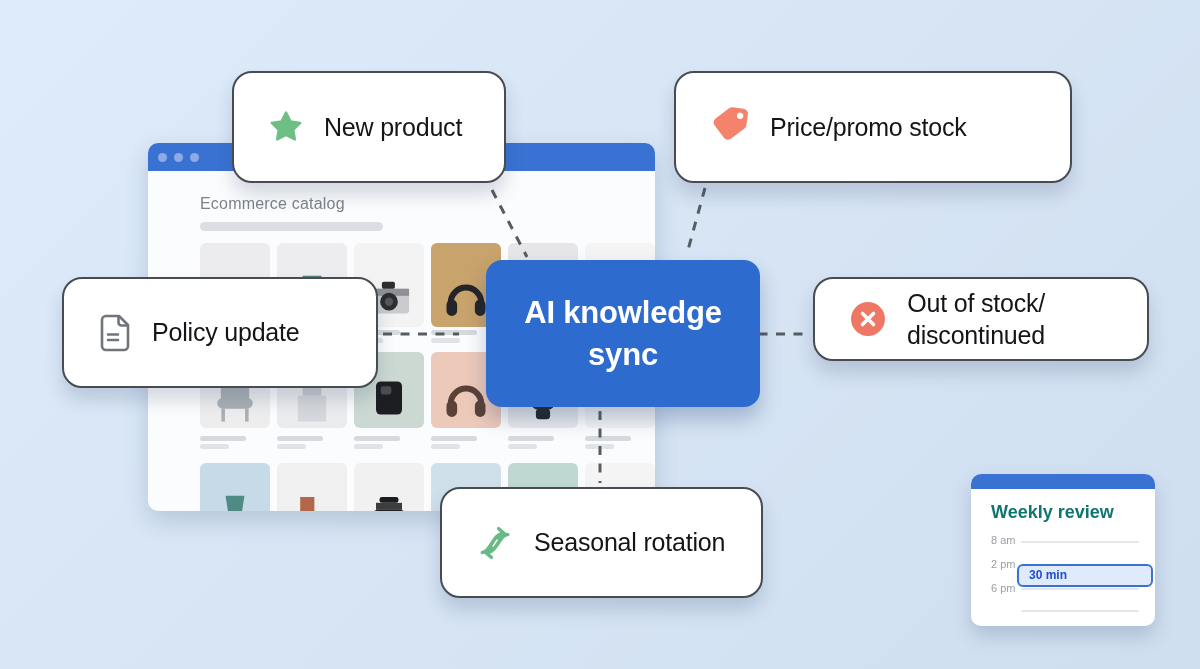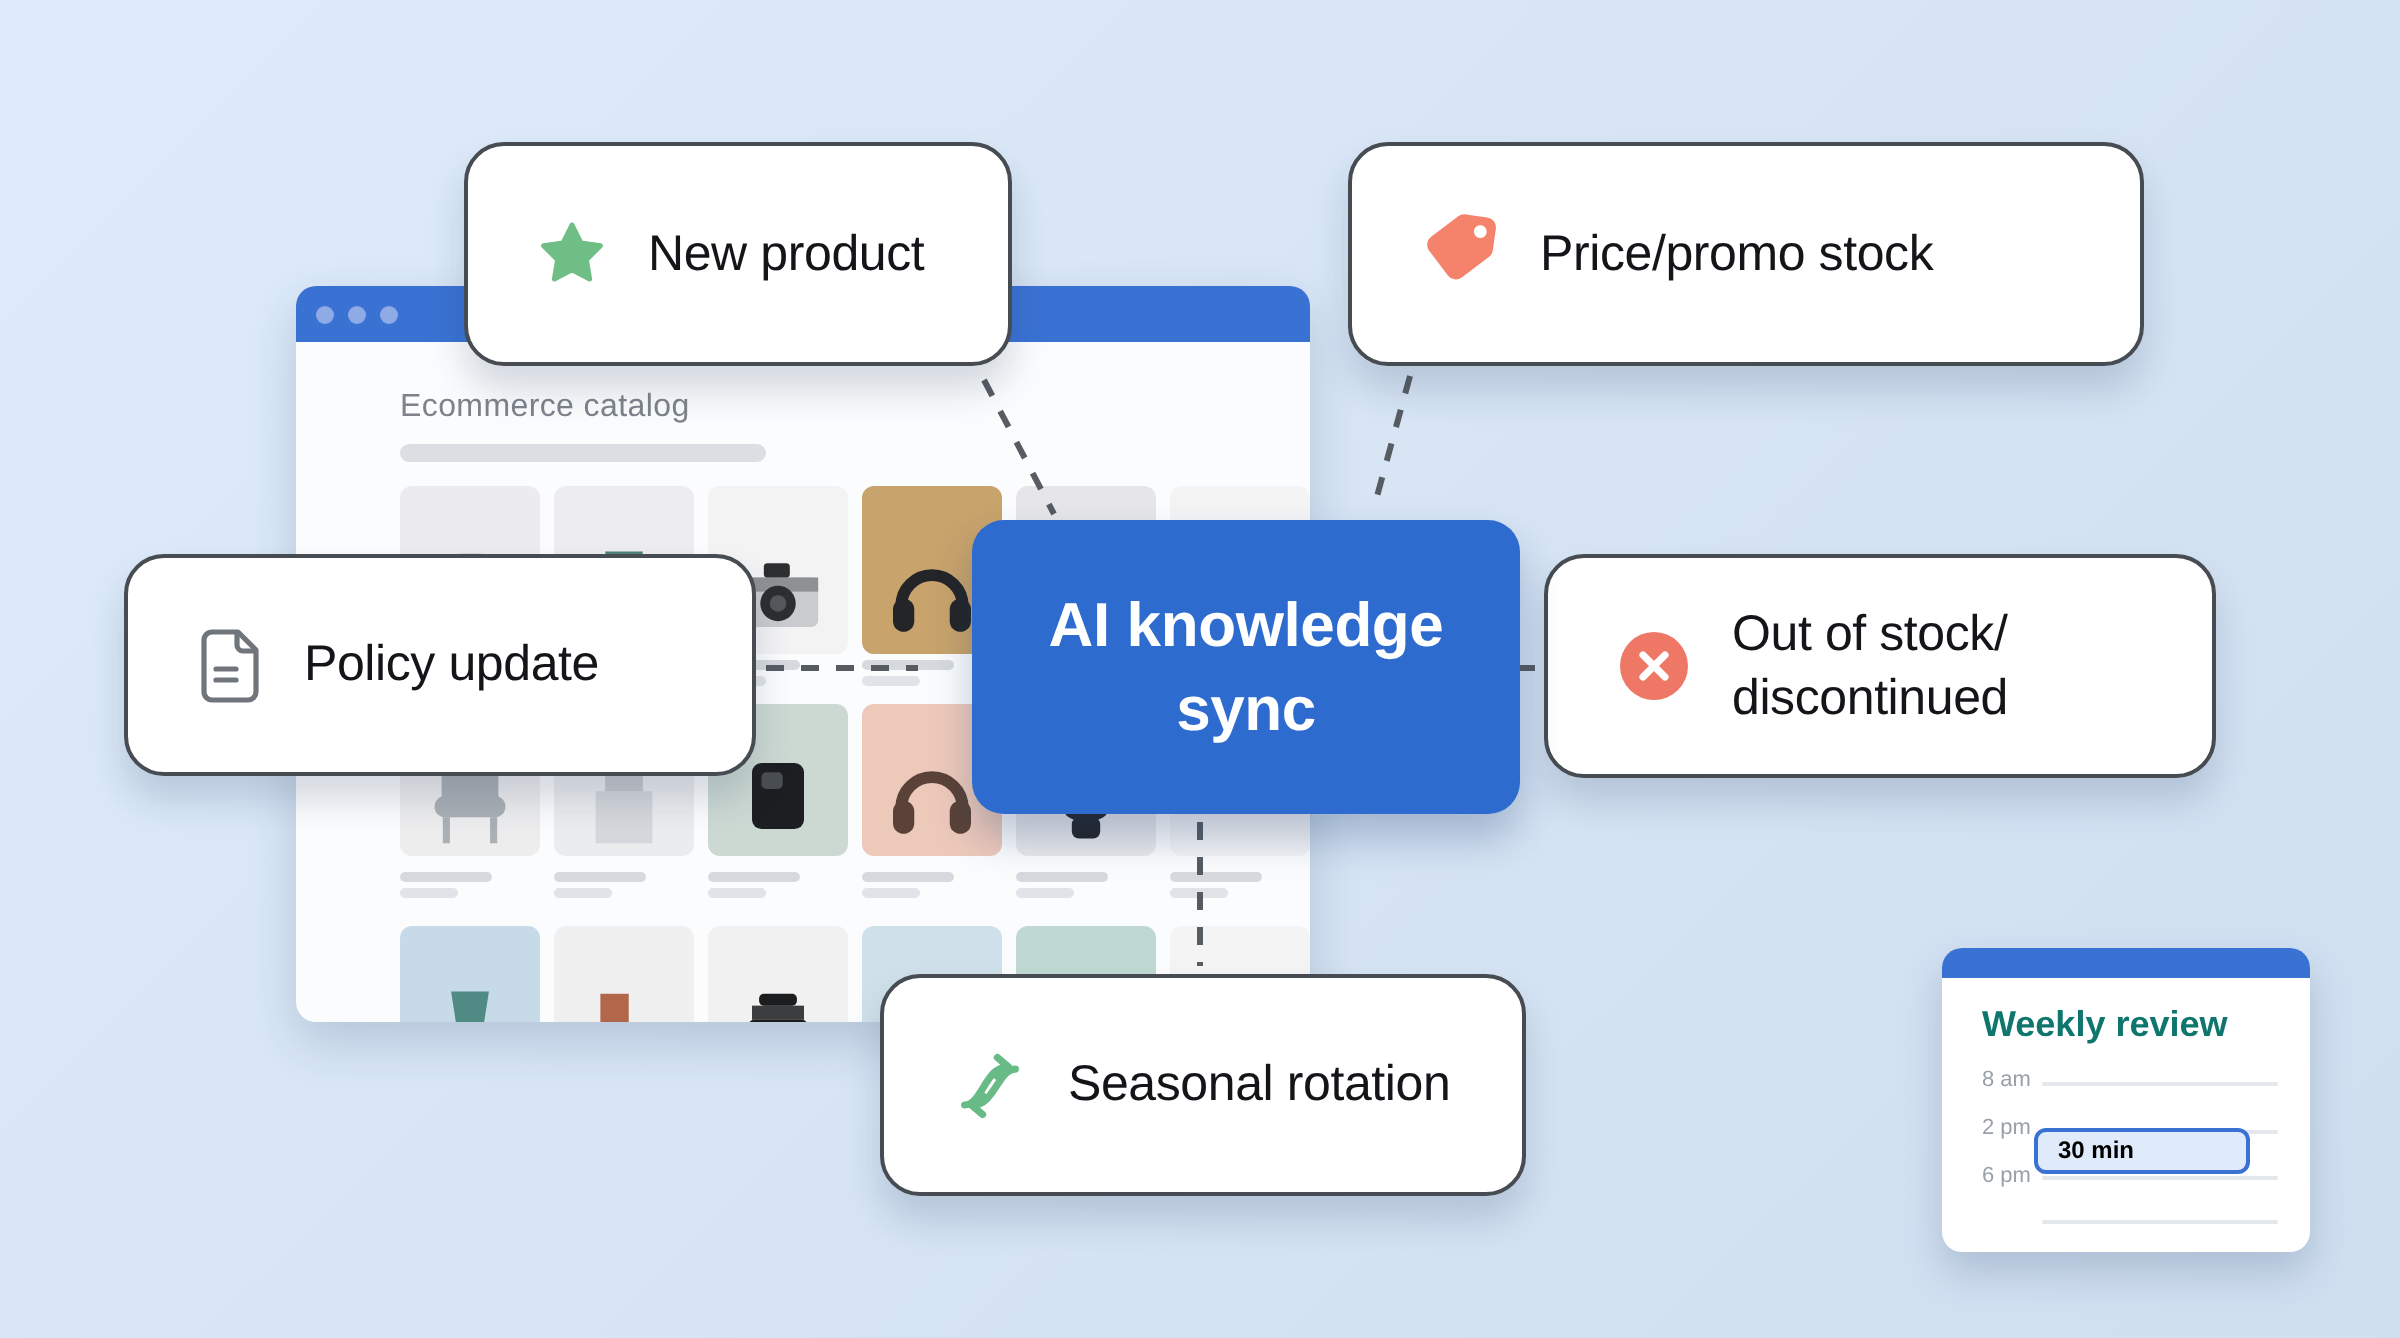--- a/index.html
+++ b/index.html
@@ -23,38 +23,38 @@
   
   .connectors{position:absolute;left:0;top:0;z-index:2;pointer-events:none;}
   
   .label-card{position:absolute;background:#ffffff;border:2px solid #474c53;border-radius:20px;
     display:flex;align-items:center;gap:20px;padding:0 24px 0 34px;box-sizing:border-box;
     box-shadow:0 12px 18px rgba(40,62,95,.18);z-index:3;}
   .label-card .txt{font-size:25px;font-weight:500;color:#131519;letter-spacing:-.2px;line-height:1.3;white-space:pre-line;}
   .card-new-product{left:232px;top:71px;width:274px;height:112px;}
   .card-price-promo{left:674px;top:71px;width:398px;height:112px;}
   .card-policy{left:62px;top:277px;width:316px;height:111px;}
-  .card-oos{left:772px;top:277px;width:336px;height:112px;}
+  .card-oos{left:813px;top:277px;width:336px;height:84px;text-align:right;}
   .card-seasonal{left:440px;top:487px;width:323px;height:111px;}
   .icon-box{flex:0 0 auto;display:flex;align-items:center;justify-content:center;}
   
   .ai-box{position:absolute;left:486px;top:260px;width:274px;height:147px;background:#2e6bce;
     border-radius:16px;z-index:3;display:flex;align-items:center;justify-content:center;text-align:center;
     box-shadow:0 12px 20px rgba(30,60,110,.28);}
   .ai-box .txt{color:#ffffff;font-size:31px;font-weight:700;line-height:1.35;width:230px;letter-spacing:-.2px;}
   
   .widget{position:absolute;left:971px;top:474px;width:184px;height:152px;background:#ffffff;
     border-radius:10px;z-index:3;box-shadow:0 10px 20px rgba(45,70,105,.22);overflow:hidden;}
   .widget-header{position:absolute;left:0;top:0;right:0;height:15px;background:#3a72d3;}
   .widget-title{position:absolute;left:20px;top:28px;font-size:18px;font-weight:700;color:#0f766e;}
   .sched-label{position:absolute;left:20px;font-size:11px;color:#9aa0a7;}
   .sched-line{position:absolute;left:50px;width:118px;height:2px;background:#e4e7eb;border-radius:1px;}
-  .event-chip{position:absolute;left:46px;top:90px;width:108px;height:23px;background:#dfeafa;
+  .event-chip{position:absolute;left:46px;top:90px;width:136px;height:23px;background:#dfeafa;
     border:2px solid #3a72d3;border-radius:6px;box-sizing:border-box;
-    font-size:12px;font-weight:700;color:#000000;line-height:19px;padding-left:10px;}
+    font-size:12px;font-weight:700;color:#1d4ed8;line-height:19px;padding-left:10px;}
 </style>
 </head>
 <body>
 
 <div class="canvas">
 
   <div class="browser">
     <div class="browser-header">
       <span class="dot" style="left:10px"></span>
       <span class="dot" style="left:26px"></span>

